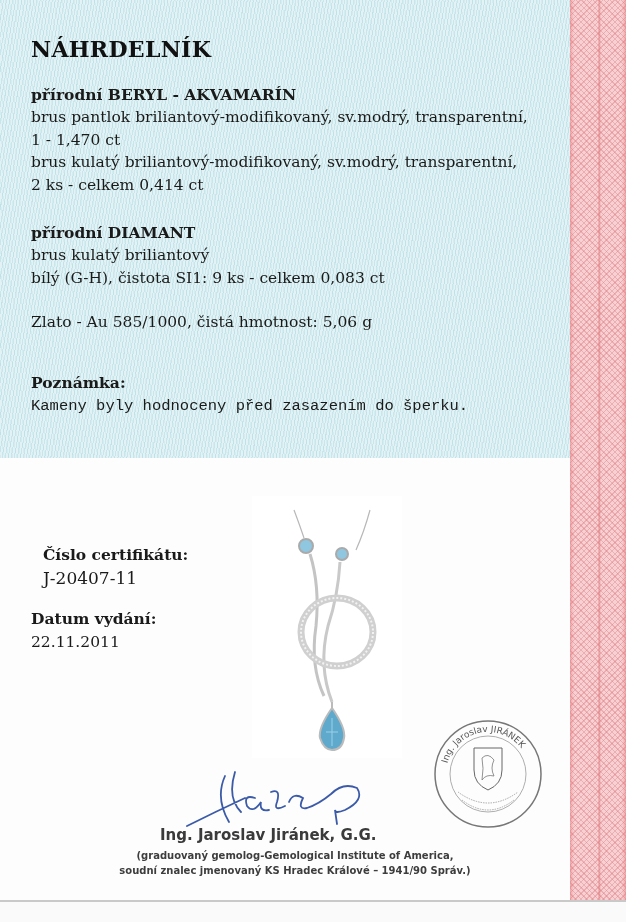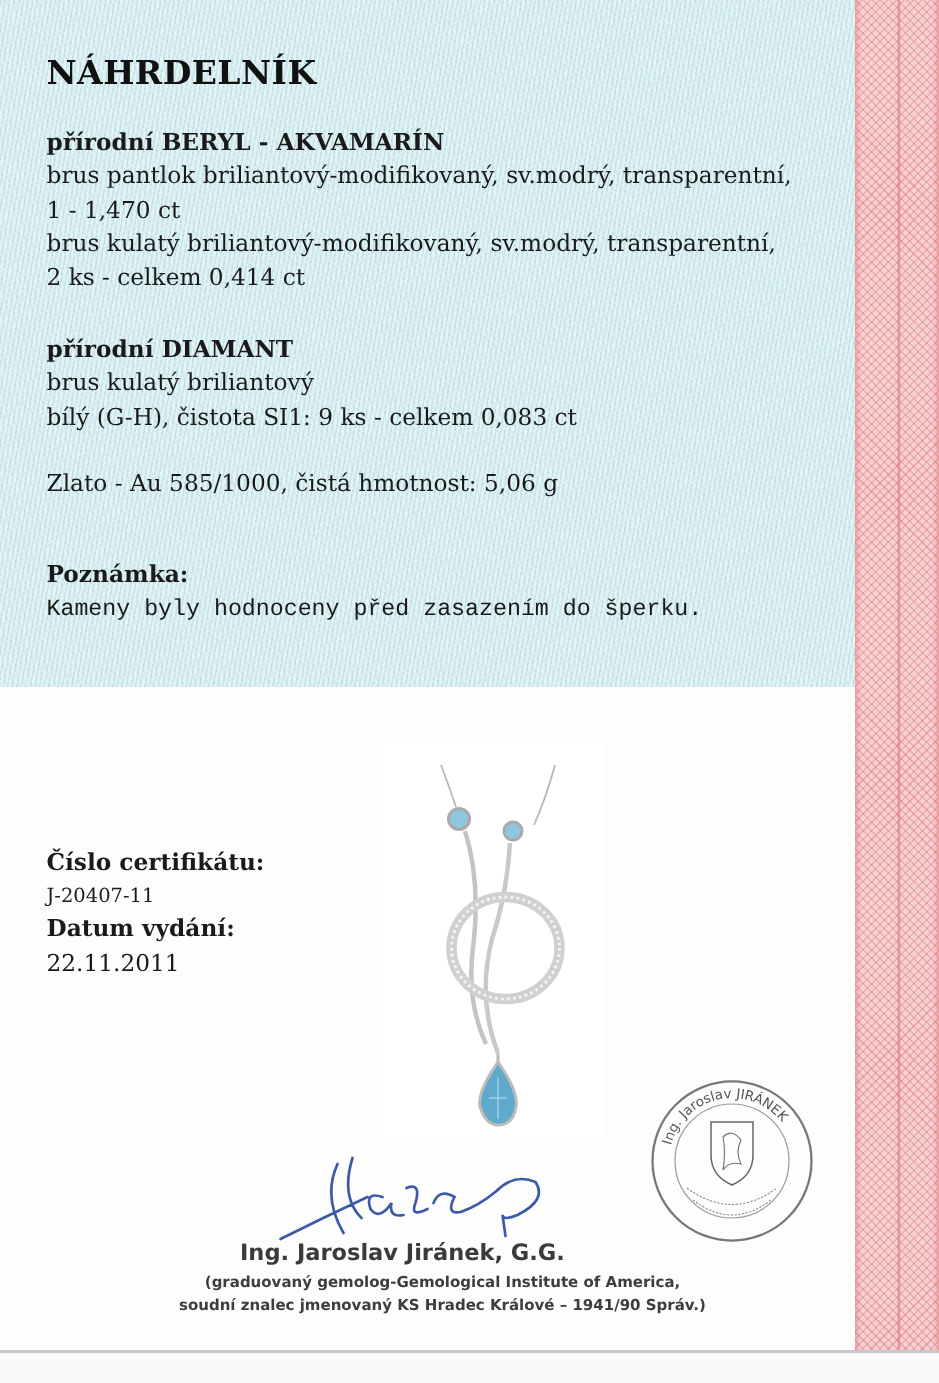--- a/index.html
+++ b/index.html
@@ -57,23 +57,23 @@
 
   <div class="sec" style="top:310px;">
     <div style="font-size:15.5px;line-height:24px;">Zlato - Au 585/1000, čistá hmotnost:  5,06 g</div>
   </div>
 
   <div class="sec" style="top:372px;">
     <div class="h" style="line-height:22px;">Poznámka:</div>
     <div style="font-size:15.5px;line-height:24px;font-family:Liberation Mono, monospace;">Kameny byly hodnoceny před zasazením do šperku.</div>
   </div>
 
-  <div class="sec" style="top:564px;">
+  <div class="sec" style="top:544px;margin-left:12px;">
     <div class="h" style="line-height:22px;">Číslo certifikátu:</div>
-    <div style="font-size:13px;line-height:24px;">J-20407-11</div>
+    <div style="font-size:17px;line-height:24px;">J-20407-11</div>
   </div>
 
   <div class="sec" style="top:608px;">
     <div class="h" style="line-height:22px;">Datum vydání:</div>
     <div style="font-size:15.5px;line-height:24px;">22.11.2011</div>
   </div>
 
   <div class="photo">
     <svg width="150" height="262" viewBox="0 0 150 262">
       <path d="M42 14 Q48 30 52 42" stroke="#b8b8b8" stroke-width="1.2" fill="none"></path>

